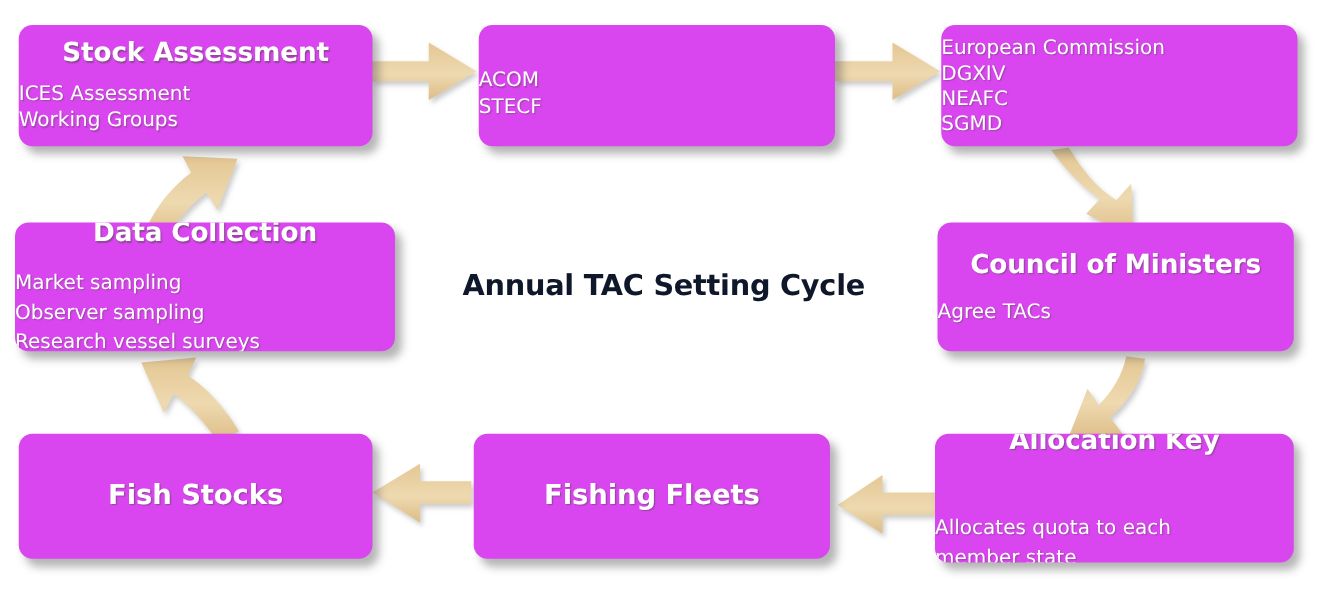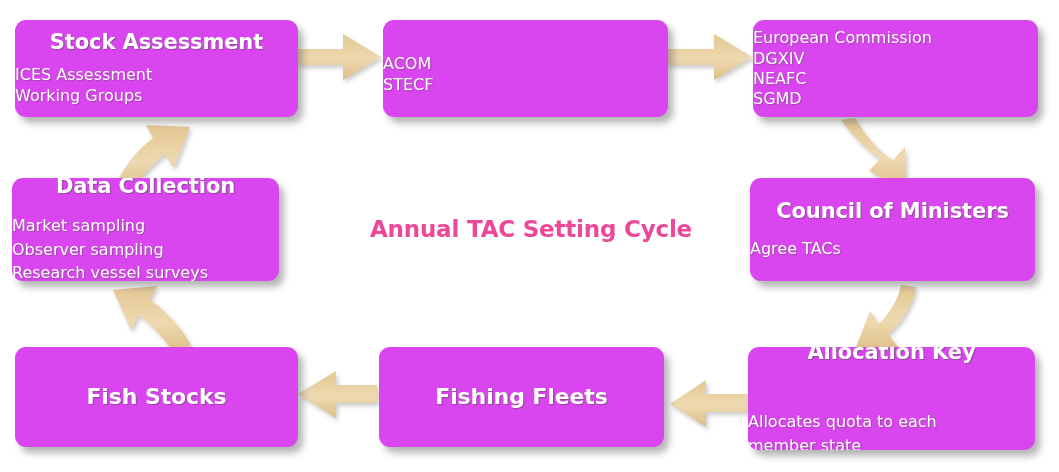--- a/index.html
+++ b/index.html
@@ -64,21 +64,21 @@
   .title-only .node-title { font-size: 22px; }
 
   #center-title {
     position: absolute;
     left: 336px;
     top: 216px;
     width: 390px;
     text-align: center;
     font-size: 23px;
     font-weight: bold;
-    color: #ec4899;
+    color: #0f172a;
     letter-spacing: -0.2px;
     white-space: nowrap;
   }
 </style>
 </head>
 <body>
 
 <div id="canvas">
 
   <svg id="arrow-layer" viewBox="0 0 1059 472" width="1059" height="472" xmlns="http://www.w3.org/2000/svg">
@@ -147,21 +147,21 @@
 
   <div class="node gap-tight" style="left:753px; top:20px; width:285px; height:97px;">
     <div class="node-lines">
       <div class="node-line">European Commission</div>
       <div class="node-line">DGXIV</div>
       <div class="node-line">NEAFC</div>
       <div class="node-line">SGMD</div>
     </div>
   </div>
 
-  <div class="node gap-med" style="left:12px; top:178px; width:267px; height:103px;">
+  <div class="node gap-med" style="left:12px; top:178px; width:304px; height:103px;">
     <div class="node-title">Data Collection</div>
     <div class="node-lines">
       <div class="node-line">Market sampling</div>
       <div class="node-line">Observer sampling</div>
       <div class="node-line">Research vessel surveys</div>
     </div>
   </div>
 
   <div class="node gap-single" style="left:750px; top:178px; width:285px; height:103px;">
     <div class="node-title">Council of Ministers</div>

